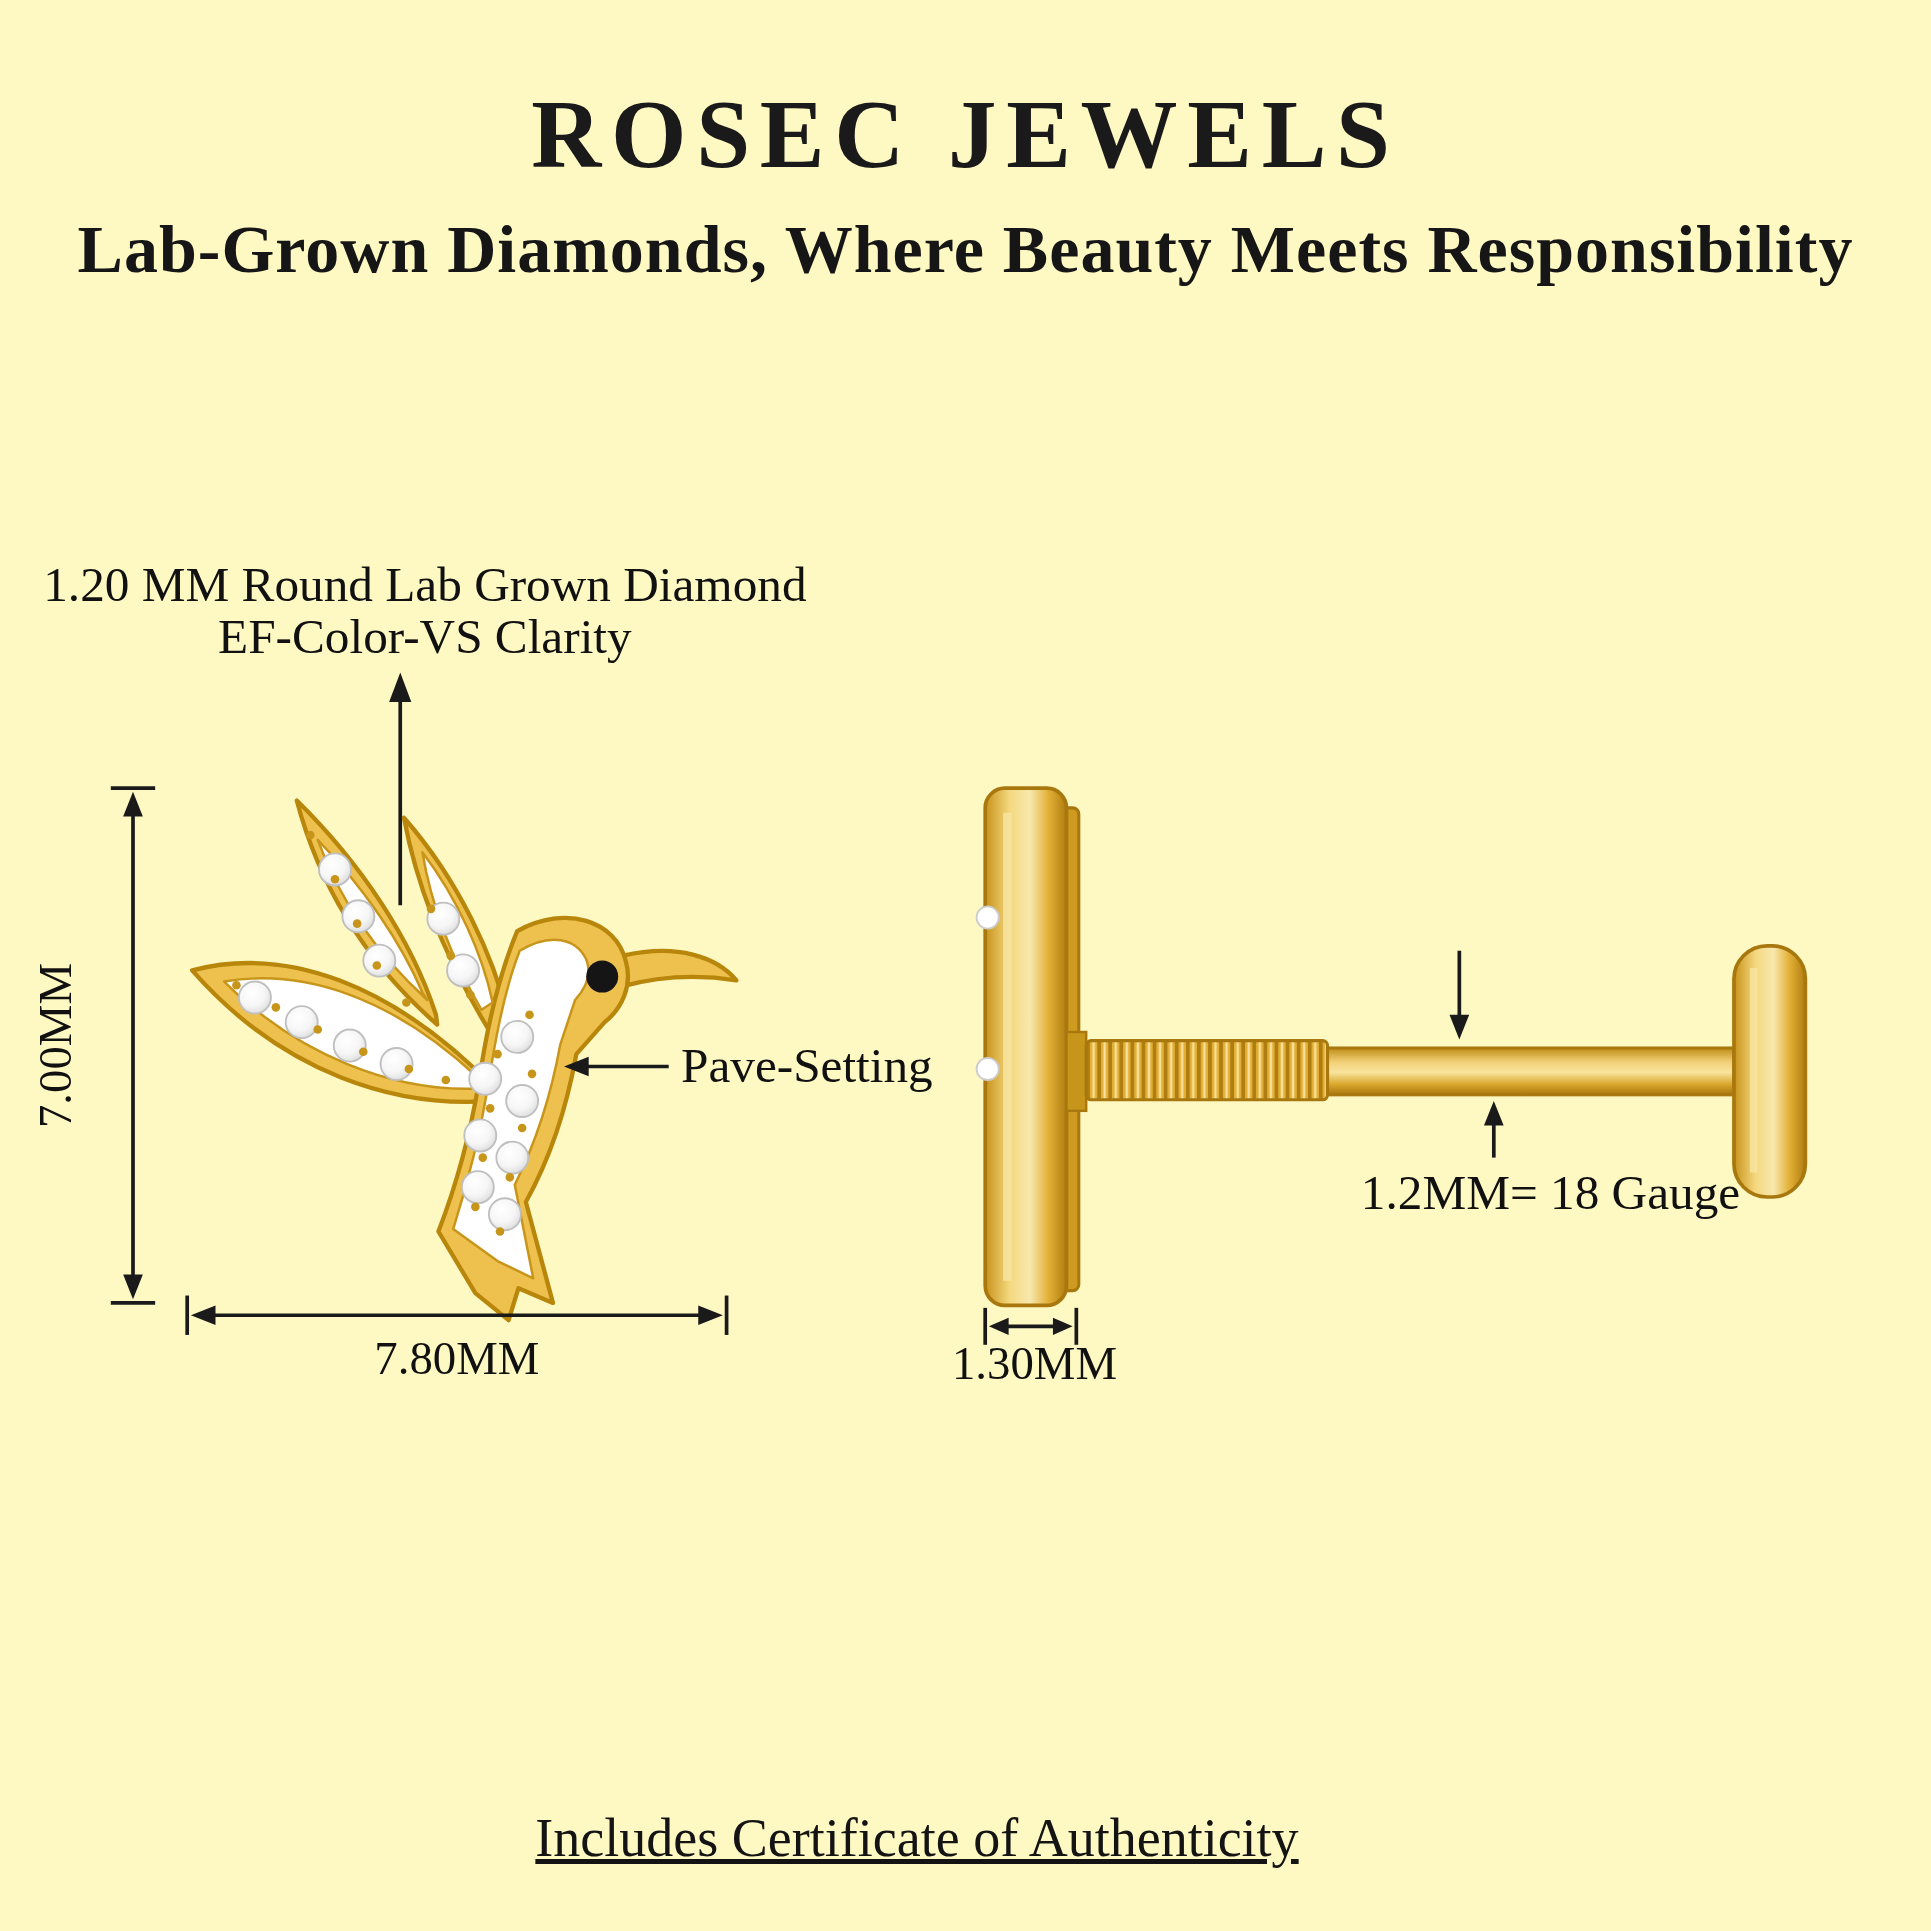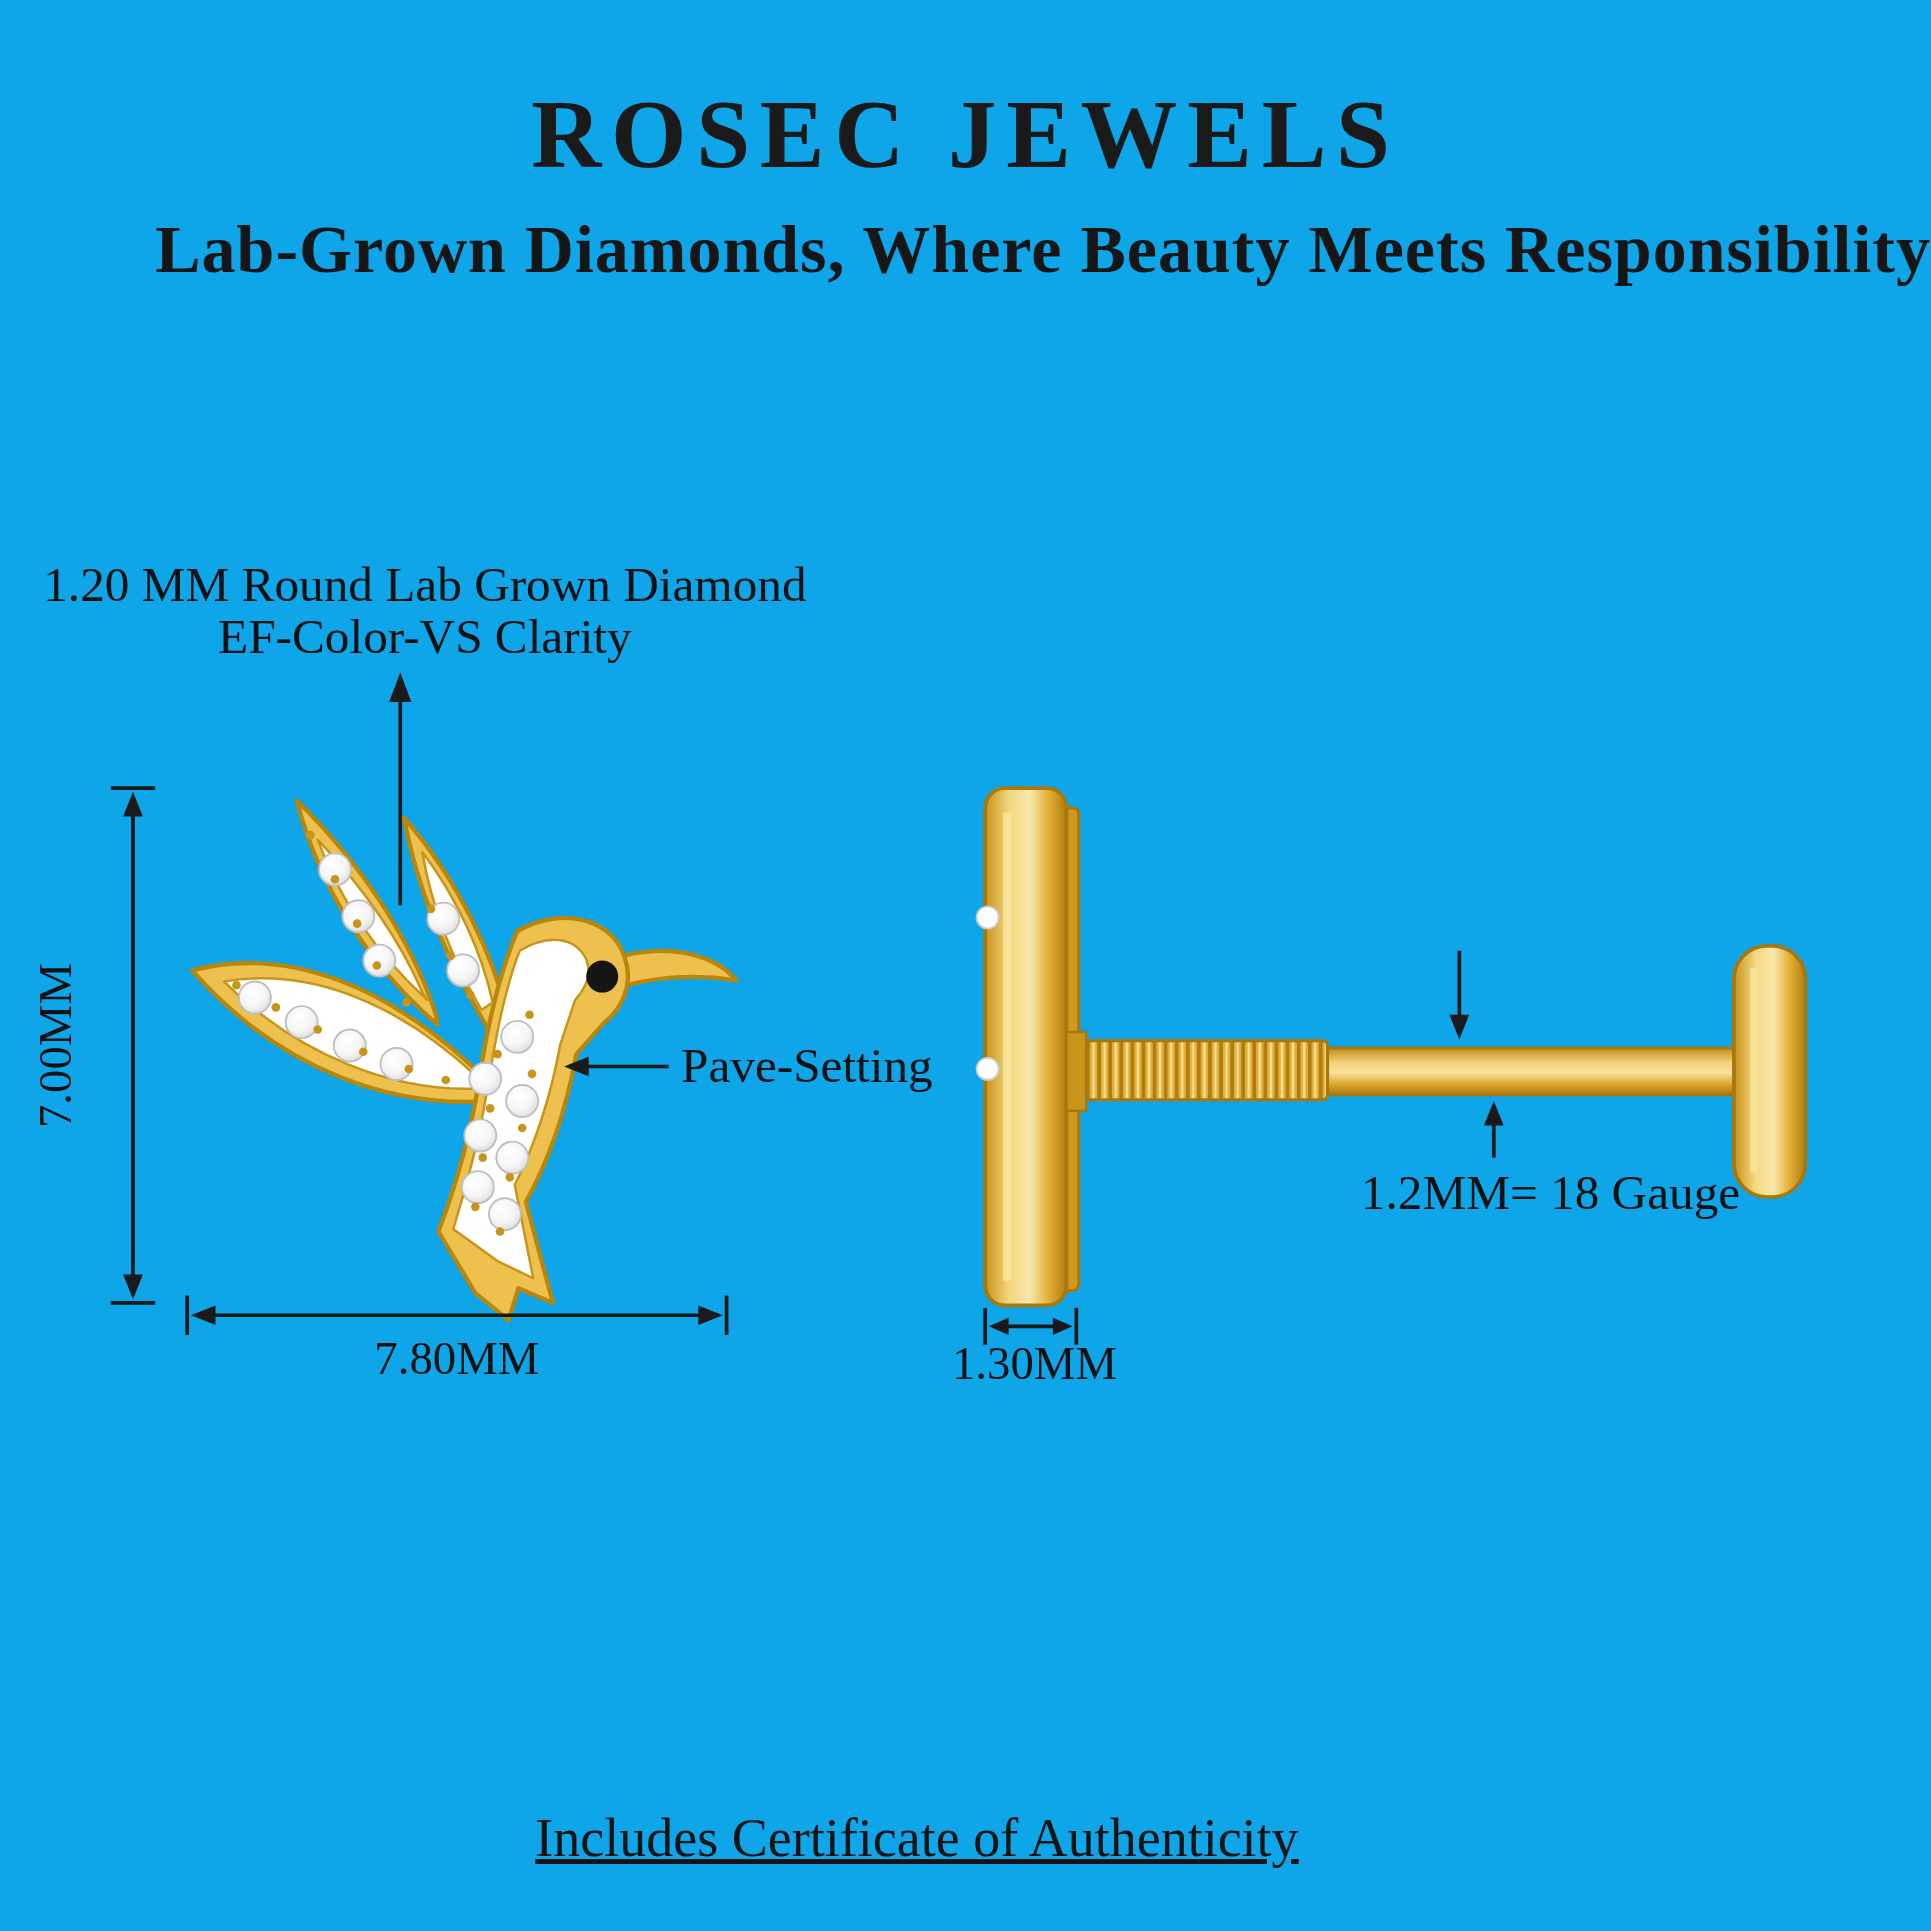--- a/index.html
+++ b/index.html
@@ -1,37 +1,37 @@
 <!DOCTYPE html>
 <html><head>
 <meta charset="utf-8">
 <style>
   html, body { margin: 0; padding: 0; background: #ffffff; }
   .canvas {
     position: relative;
     width: 1931px;
     height: 1931px;
-    background: #0ea5e9;
+    background: #fef9c3;
     font-family: "Liberation Serif", serif;
     color: #111;
     overflow: hidden;
   }
   .brand-title {
     position: absolute;
     top: 79px; left: 0; width: 1931px;
     text-align: center;
     font-size: 97px;
     font-weight: 700;
     letter-spacing: 9.7px;
     color: #1a1a1a;
   }
   .brand-subtitle {
     position: absolute;
     top: 210px; left: 0; width: 1931px;
-    text-align: right;
+    text-align: center;
     font-size: 68px;
     font-weight: 600;
     letter-spacing: 1px;
     color: #161616;
   }
   .footer-note {
     position: absolute;
     top: 1807px; left: 0; width: 1834px;
     text-align: center;
     font-size: 54px;

